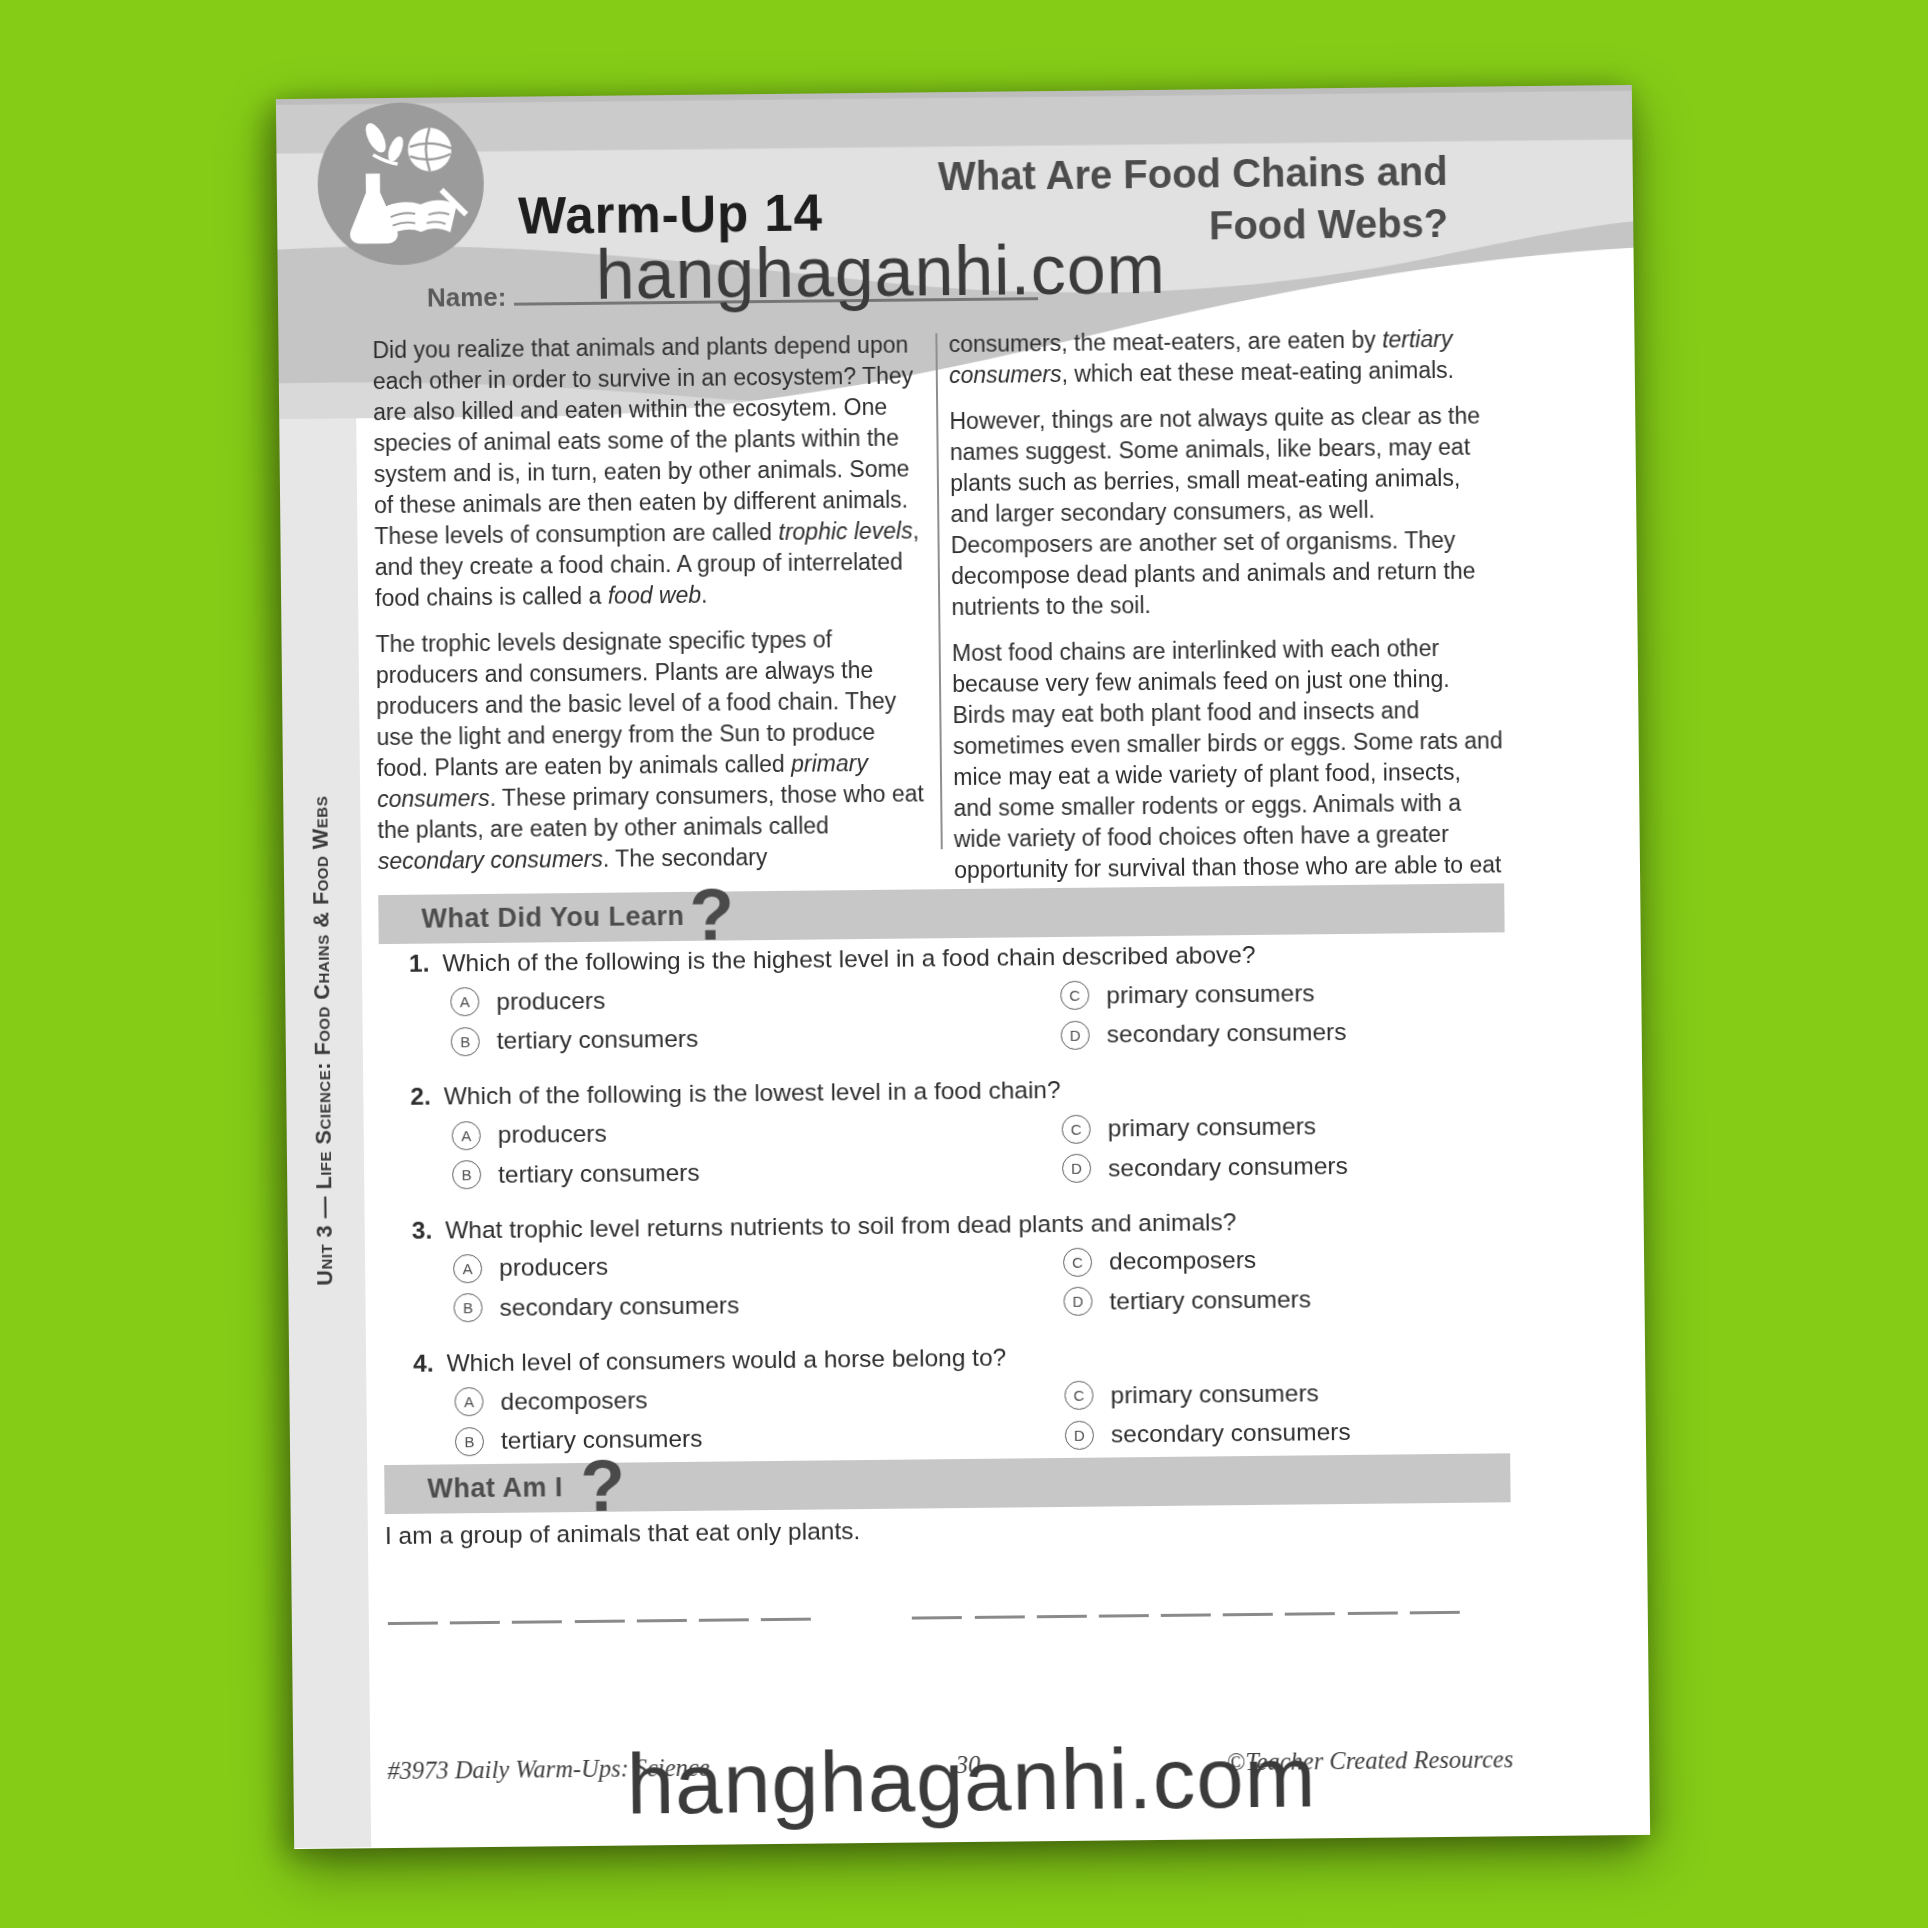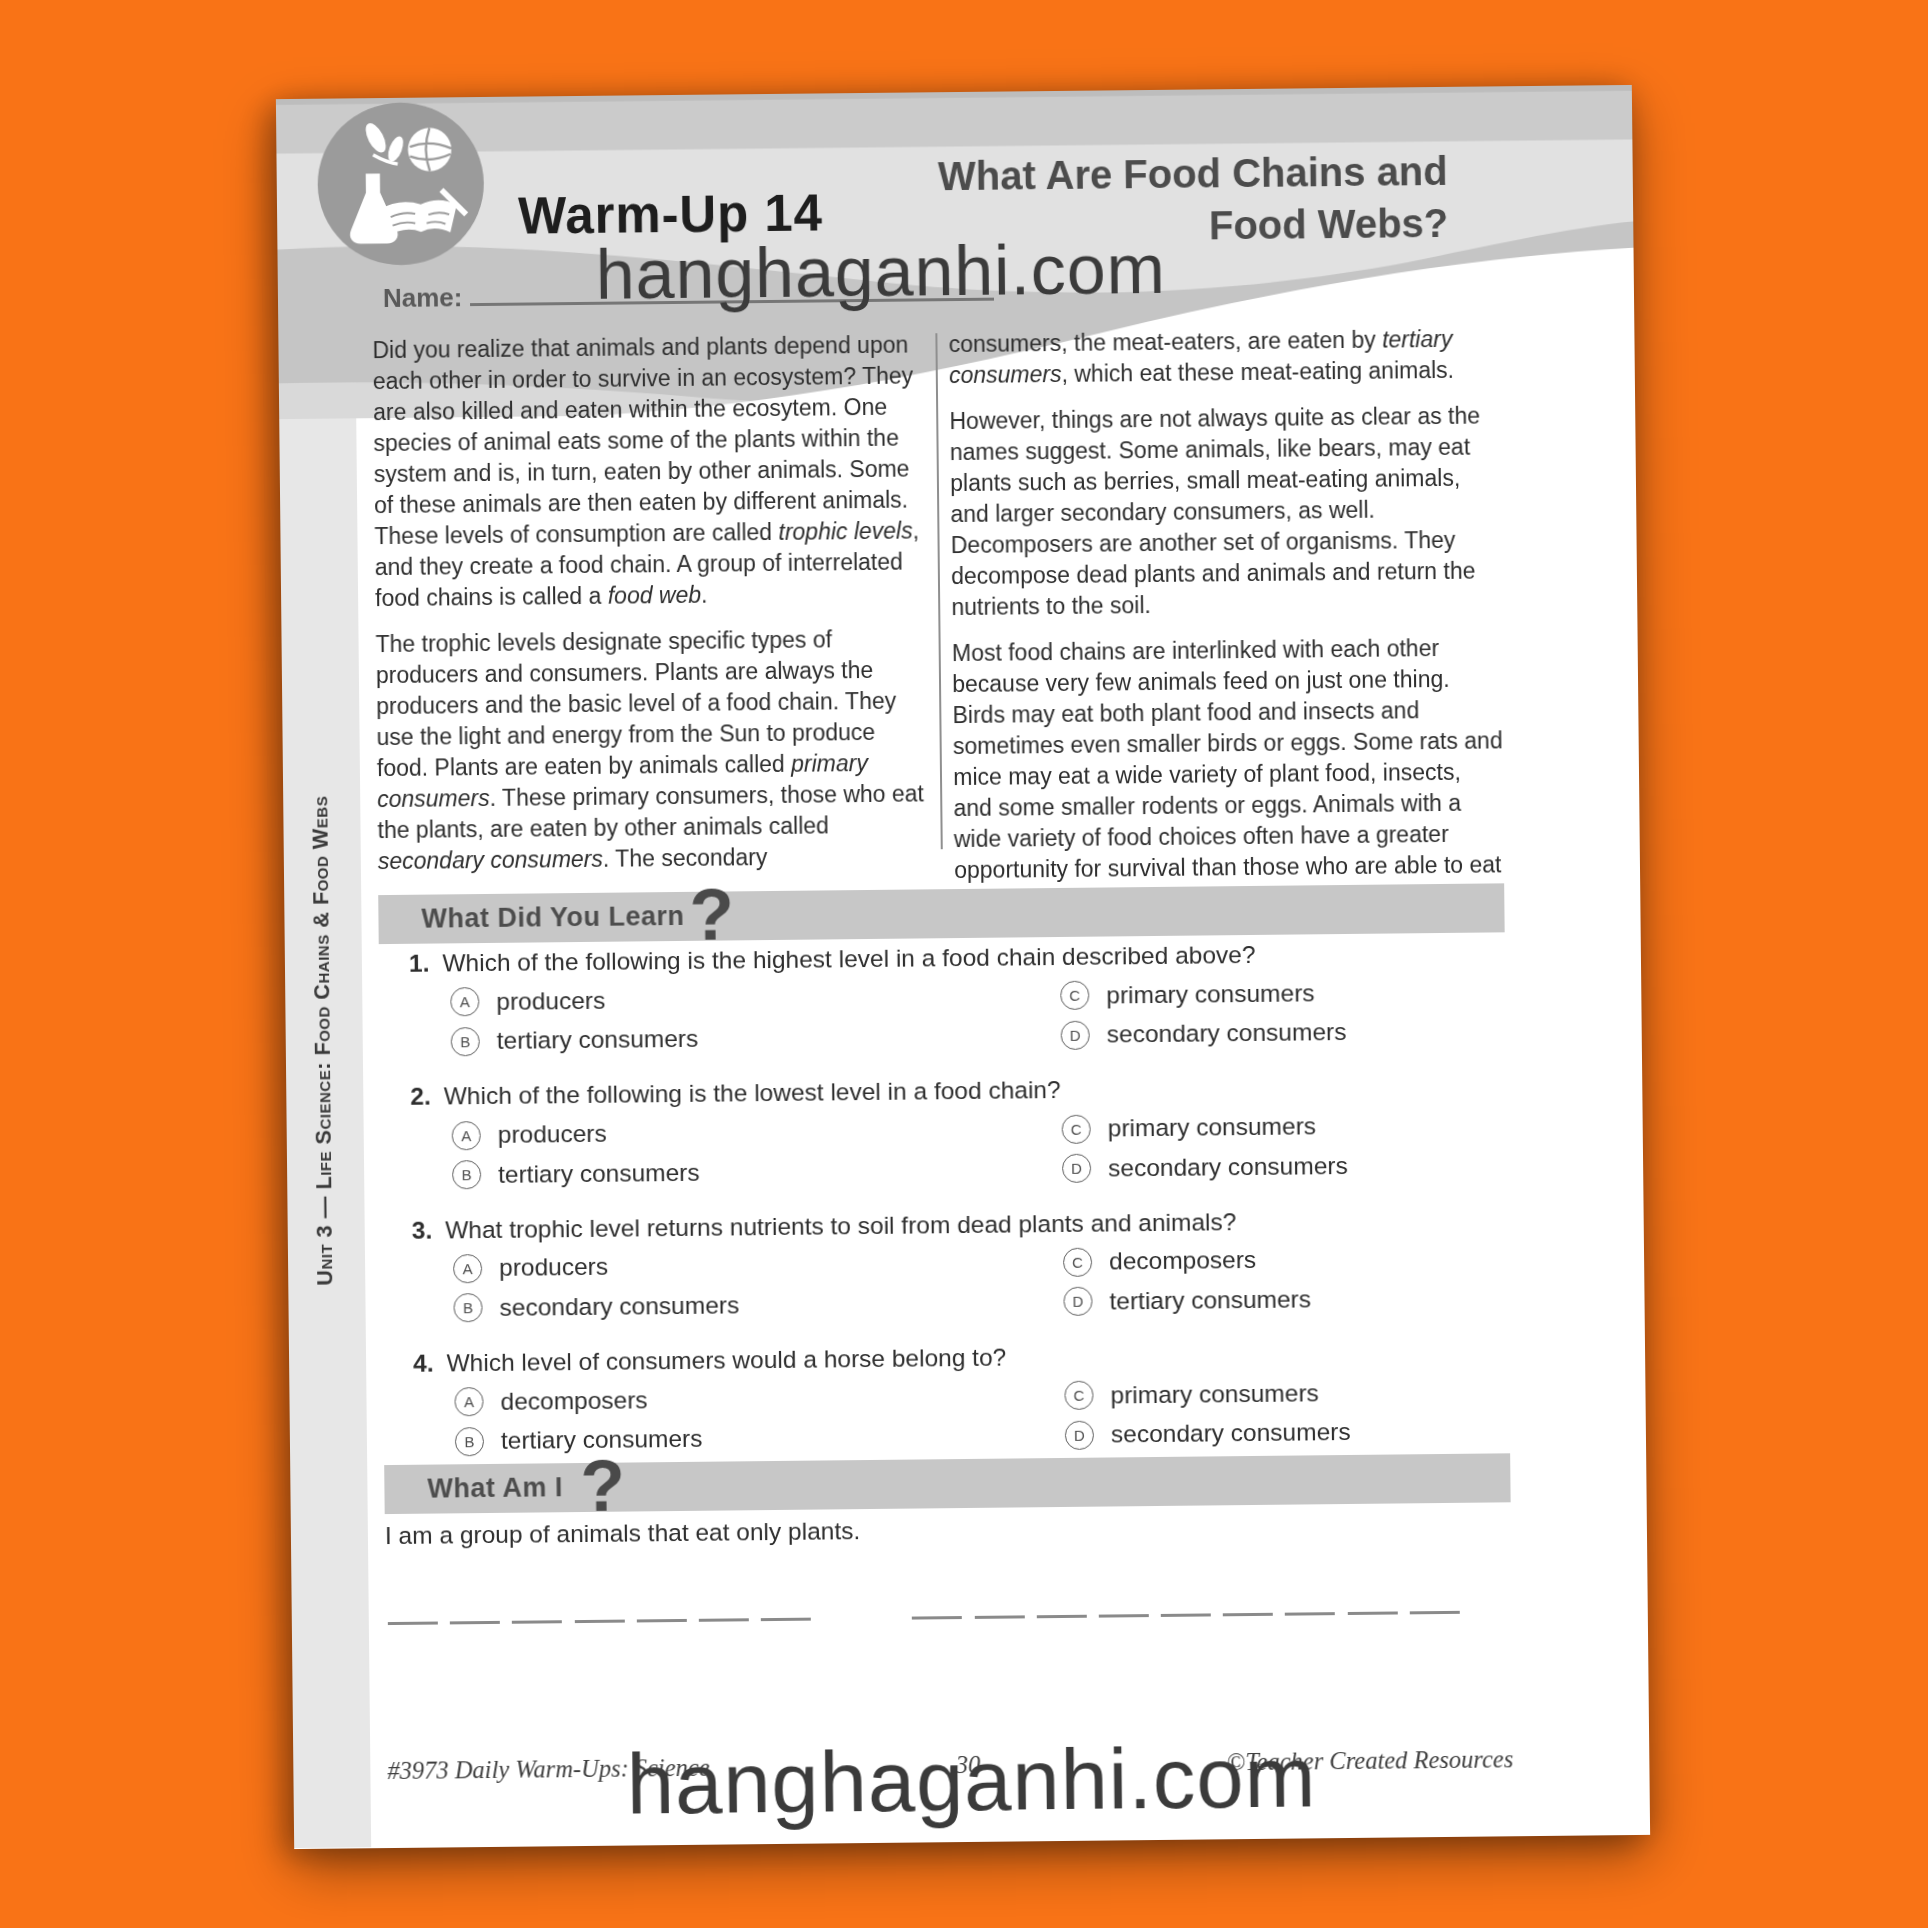--- a/index.html
+++ b/index.html
@@ -1,29 +1,29 @@
 <!DOCTYPE html>
 <html style="font-size:15px"><head>
 <meta charset="utf-8">
 <style>
   html,body{margin:0;padding:0;background:#ffffff;width:1928px;height:1928px;overflow:hidden;}
-  .canvas{position:relative;width:1928px;height:1928px;background:#f97316;
+  .canvas{position:relative;width:1928px;height:1928px;background:#84cc16;
           font-family:"Liberation Sans", sans-serif;}
   .page{position:absolute;left:285px;top:92px;width:1356px;height:1750px;background:#ffffff;
         transform:rotate(-0.6deg);transform-origin:50% 50%;
         box-shadow:0 21px 52px rgba(0,0,0,0.38), 0 0 28px rgba(0,0,0,0.16), -13px 9.4px 28px rgba(0,0,0,0.18);
         filter:blur(0.3px);}
   .side-strip{position:absolute;left:0;top:282px;width:77px;height:1467px;background:#e7e7e7;}
   .header-wave{position:absolute;left:0;top:0;width:1356px;height:320px;}
   .science-icon{position:absolute;left:40px;top:1.9px;width:168px;height:168px;}
   .warmup{position:absolute;left:241px;top:90px;font-size:51px;font-weight:800;color:#1e1e1e;letter-spacing:0.9px;}
   .page-title{position:absolute;right:185px;top:58px;text-align:right;font-size:40px;line-height:52px;
               font-weight:800;color:#4c4c4c;}
   .name-row{position:absolute;left:105px;top:181px;}
-  .name-label{font-size:26px;font-weight:700;color:#5a5a5a;}
+  .name-label{font-size:26px;font-weight:700;color:#5a5a5a;margin-left:44px;}
   .name-line{display:inline-block;width:524px;border-bottom:3.8px solid #767676;height:24.5px;margin-left:7.5px;}
   .wm{position:absolute;color:#3b3b3b;font-weight:400;letter-spacing:0.9px;z-index:6;white-space:nowrap;}
   .wm-top{left:318px;top:139px;font-size:70px;}
   .wm-bottom{left:50%;transform:translateX(-50%);top:1640px;font-size:85px;}
   .columns{position:absolute;left:94px;top:237px;width:1128px;display:flex;}
   .col{width:552px;font-size:23px;line-height:31px;color:#2e2e2e;}
   .col .p{margin:0 0 15px 0;}
   .divider{width:1.9px;background:#8f8f8f;height:516px;margin:3.8px 11.3px 0 11.3px;}
   .bar{position:absolute;left:94px;width:1126px;height:49px;background:#c7c7c7;}
   .bar-learn{top:797px;}

